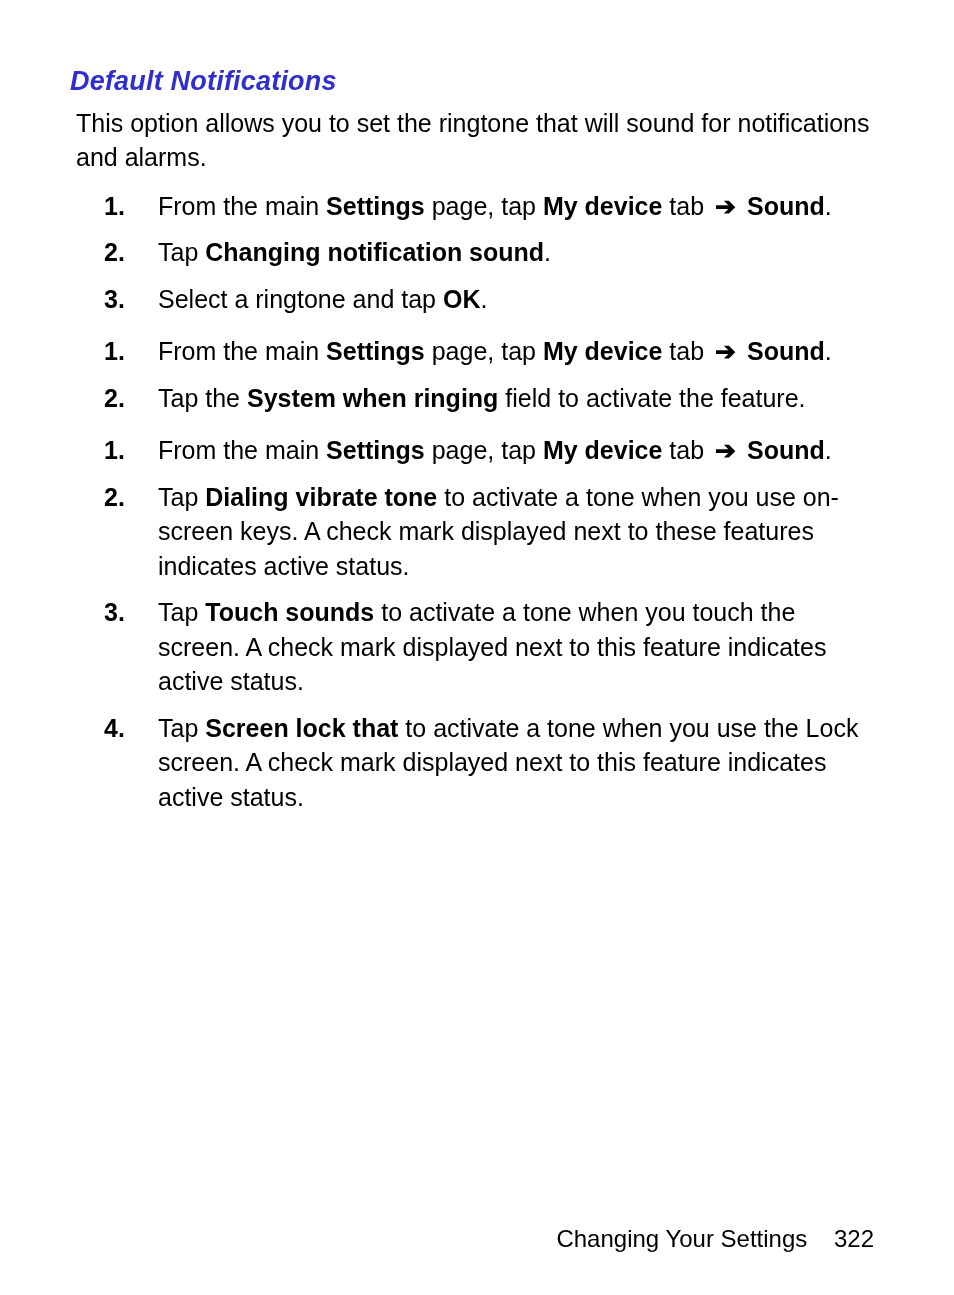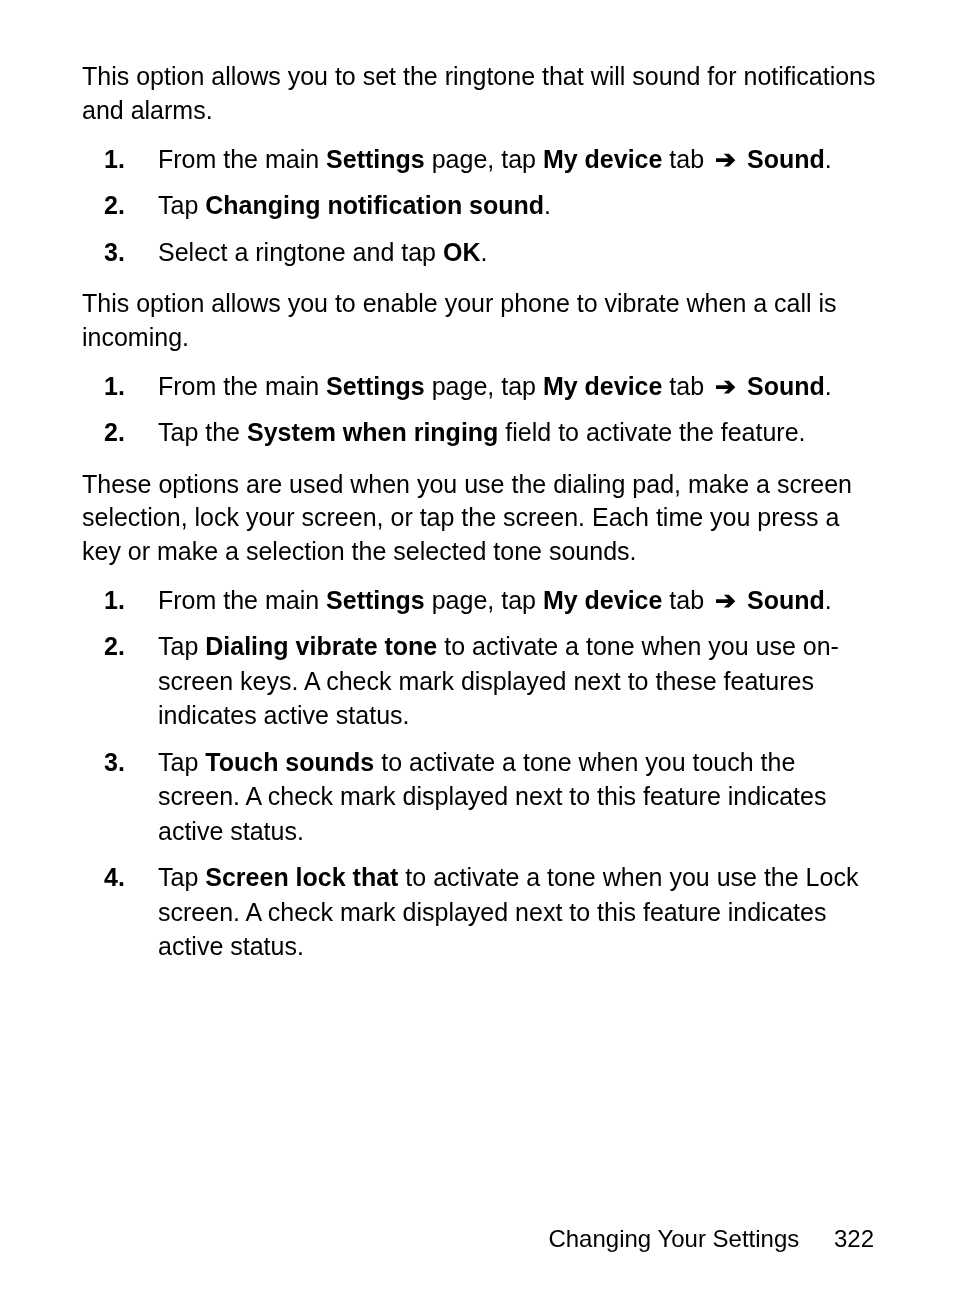--- a/index.html
+++ b/index.html
@@ -21,21 +21,21 @@
     font-weight: bold;
     font-style: italic;
     color: #2f2fd0;
     font-size: 27px;
     margin: 6px 0 10px 0;
     letter-spacing: 0.2px;
   }
   .intro {
     font-size: 25px;
     line-height: 1.35;
-    margin: 0 0 14px 12px;
+    margin: 0 0 14px 6px;
   }
   ol.steps {
     list-style: none;
     margin: 0 0 18px 0;
     padding: 0;
   }
   ol.steps > li {
     font-size: 25px;
     line-height: 1.38;
     padding-left: 88px;
@@ -60,39 +60,38 @@
   }
   .footer {
     position: absolute;
     bottom: 42px;
     right: 80px;
     font-size: 24px;
     font-family: Arial, Helvetica, sans-serif;
   }
   .footer .page {
     display: inline-block;
-    margin-left: 28px;
+    margin-left: 20px;
   }
 </style>
 </head>
 <body>
 
 <div id="content">
+    <div class="section-title">Default Notifications</div>
     <p class="intro">This option allows you to set the ringtone that will sound for notifications and alarms.</p>
     <ol class="steps">
       <li><span class="num">1.</span>From the main <span class="b">Settings</span> page, tap <span class="b">My device</span> tab <span class="arrow">➔</span> <span class="b">Sound</span>.</li>
       <li><span class="num">2.</span>Tap <span class="b">Changing notification sound</span>.</li>
       <li><span class="num">3.</span>Select a ringtone and tap <span class="b">OK</span>.</li>
     </ol>
-    <p class="intro">This option allows you to enable your phone to vibrate when a call is incoming.</p>
     <ol class="steps">
       <li><span class="num">1.</span>From the main <span class="b">Settings</span> page, tap <span class="b">My device</span> tab <span class="arrow">➔</span> <span class="b">Sound</span>.</li>
       <li><span class="num">2.</span>Tap the <span class="b">System when ringing</span> field to activate the feature.</li>
     </ol>
-    <p class="intro">These options are used when you use the dialing pad, make a screen selection, lock your screen, or tap the screen. Each time you press a key or make a selection the selected tone sounds.</p>
     <ol class="steps">
       <li><span class="num">1.</span>From the main <span class="b">Settings</span> page, tap <span class="b">My device</span> tab <span class="arrow">➔</span> <span class="b">Sound</span>.</li>
       <li><span class="num">2.</span>Tap <span class="b">Dialing vibrate tone</span> to activate a tone when you use on-screen keys. A check mark displayed next to these features indicates active status.</li>
       <li><span class="num">3.</span>Tap <span class="b">Touch sounds</span> to activate a tone when you touch the screen. A check mark displayed next to this feature indicates active status.</li>
       <li><span class="num">4.</span>Tap <span class="b">Screen lock that</span> to activate a tone when you use the Lock screen. A check mark displayed next to this feature indicates active status.</li>
     </ol>
   </div>
 
 <div class="footer">
   <span>Changing Your Settings</span>

